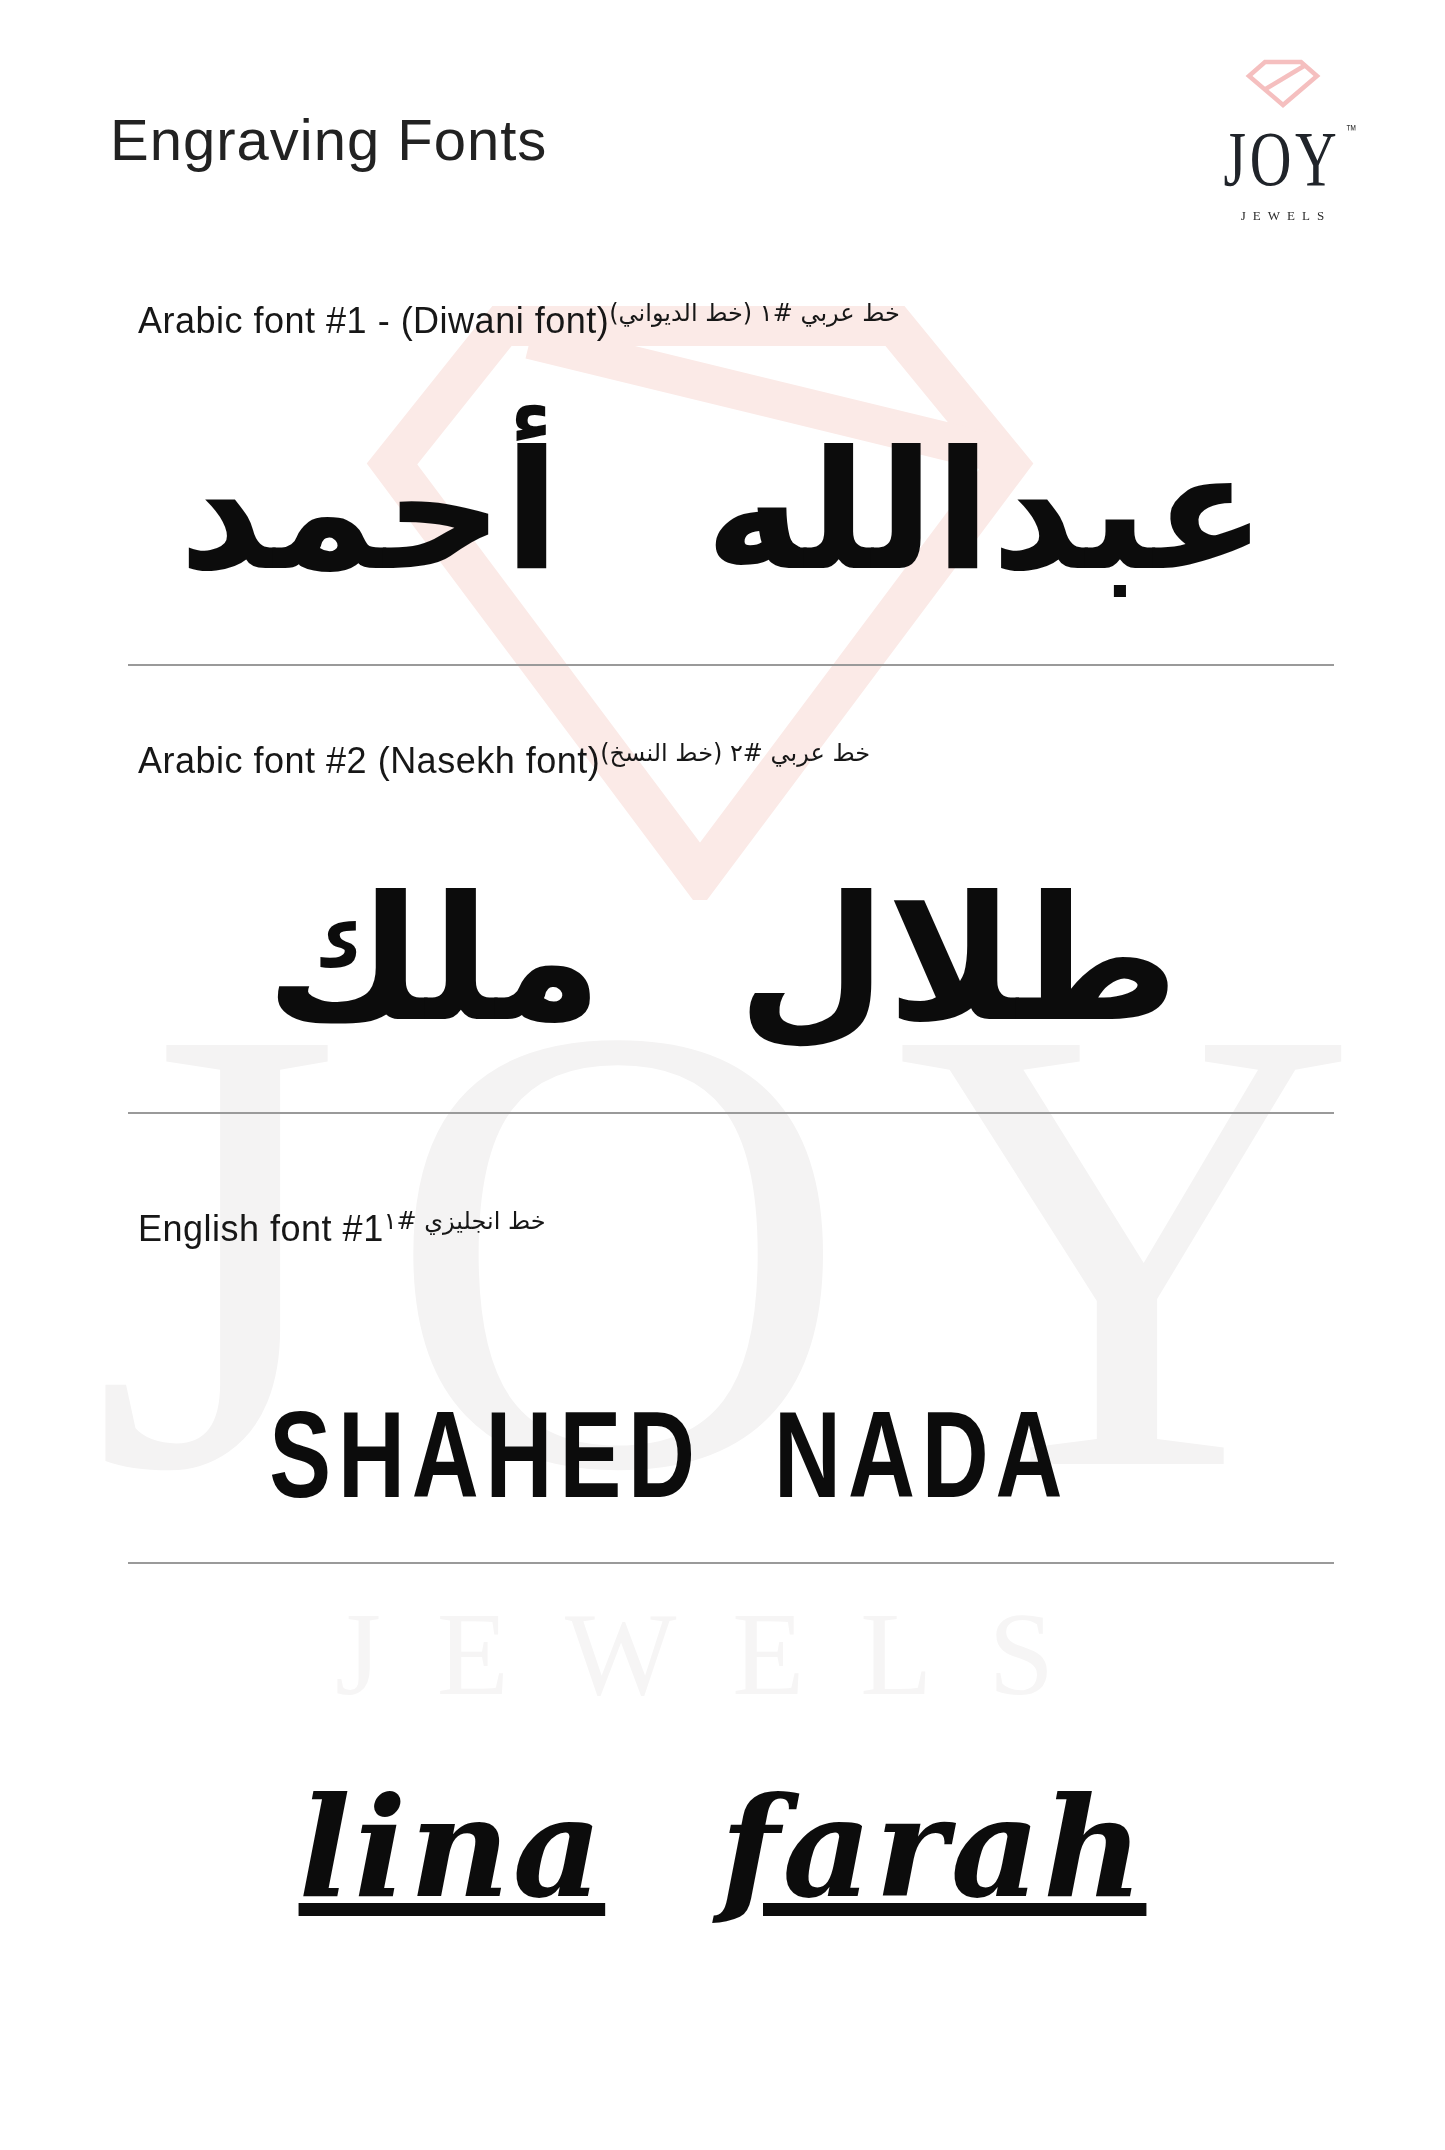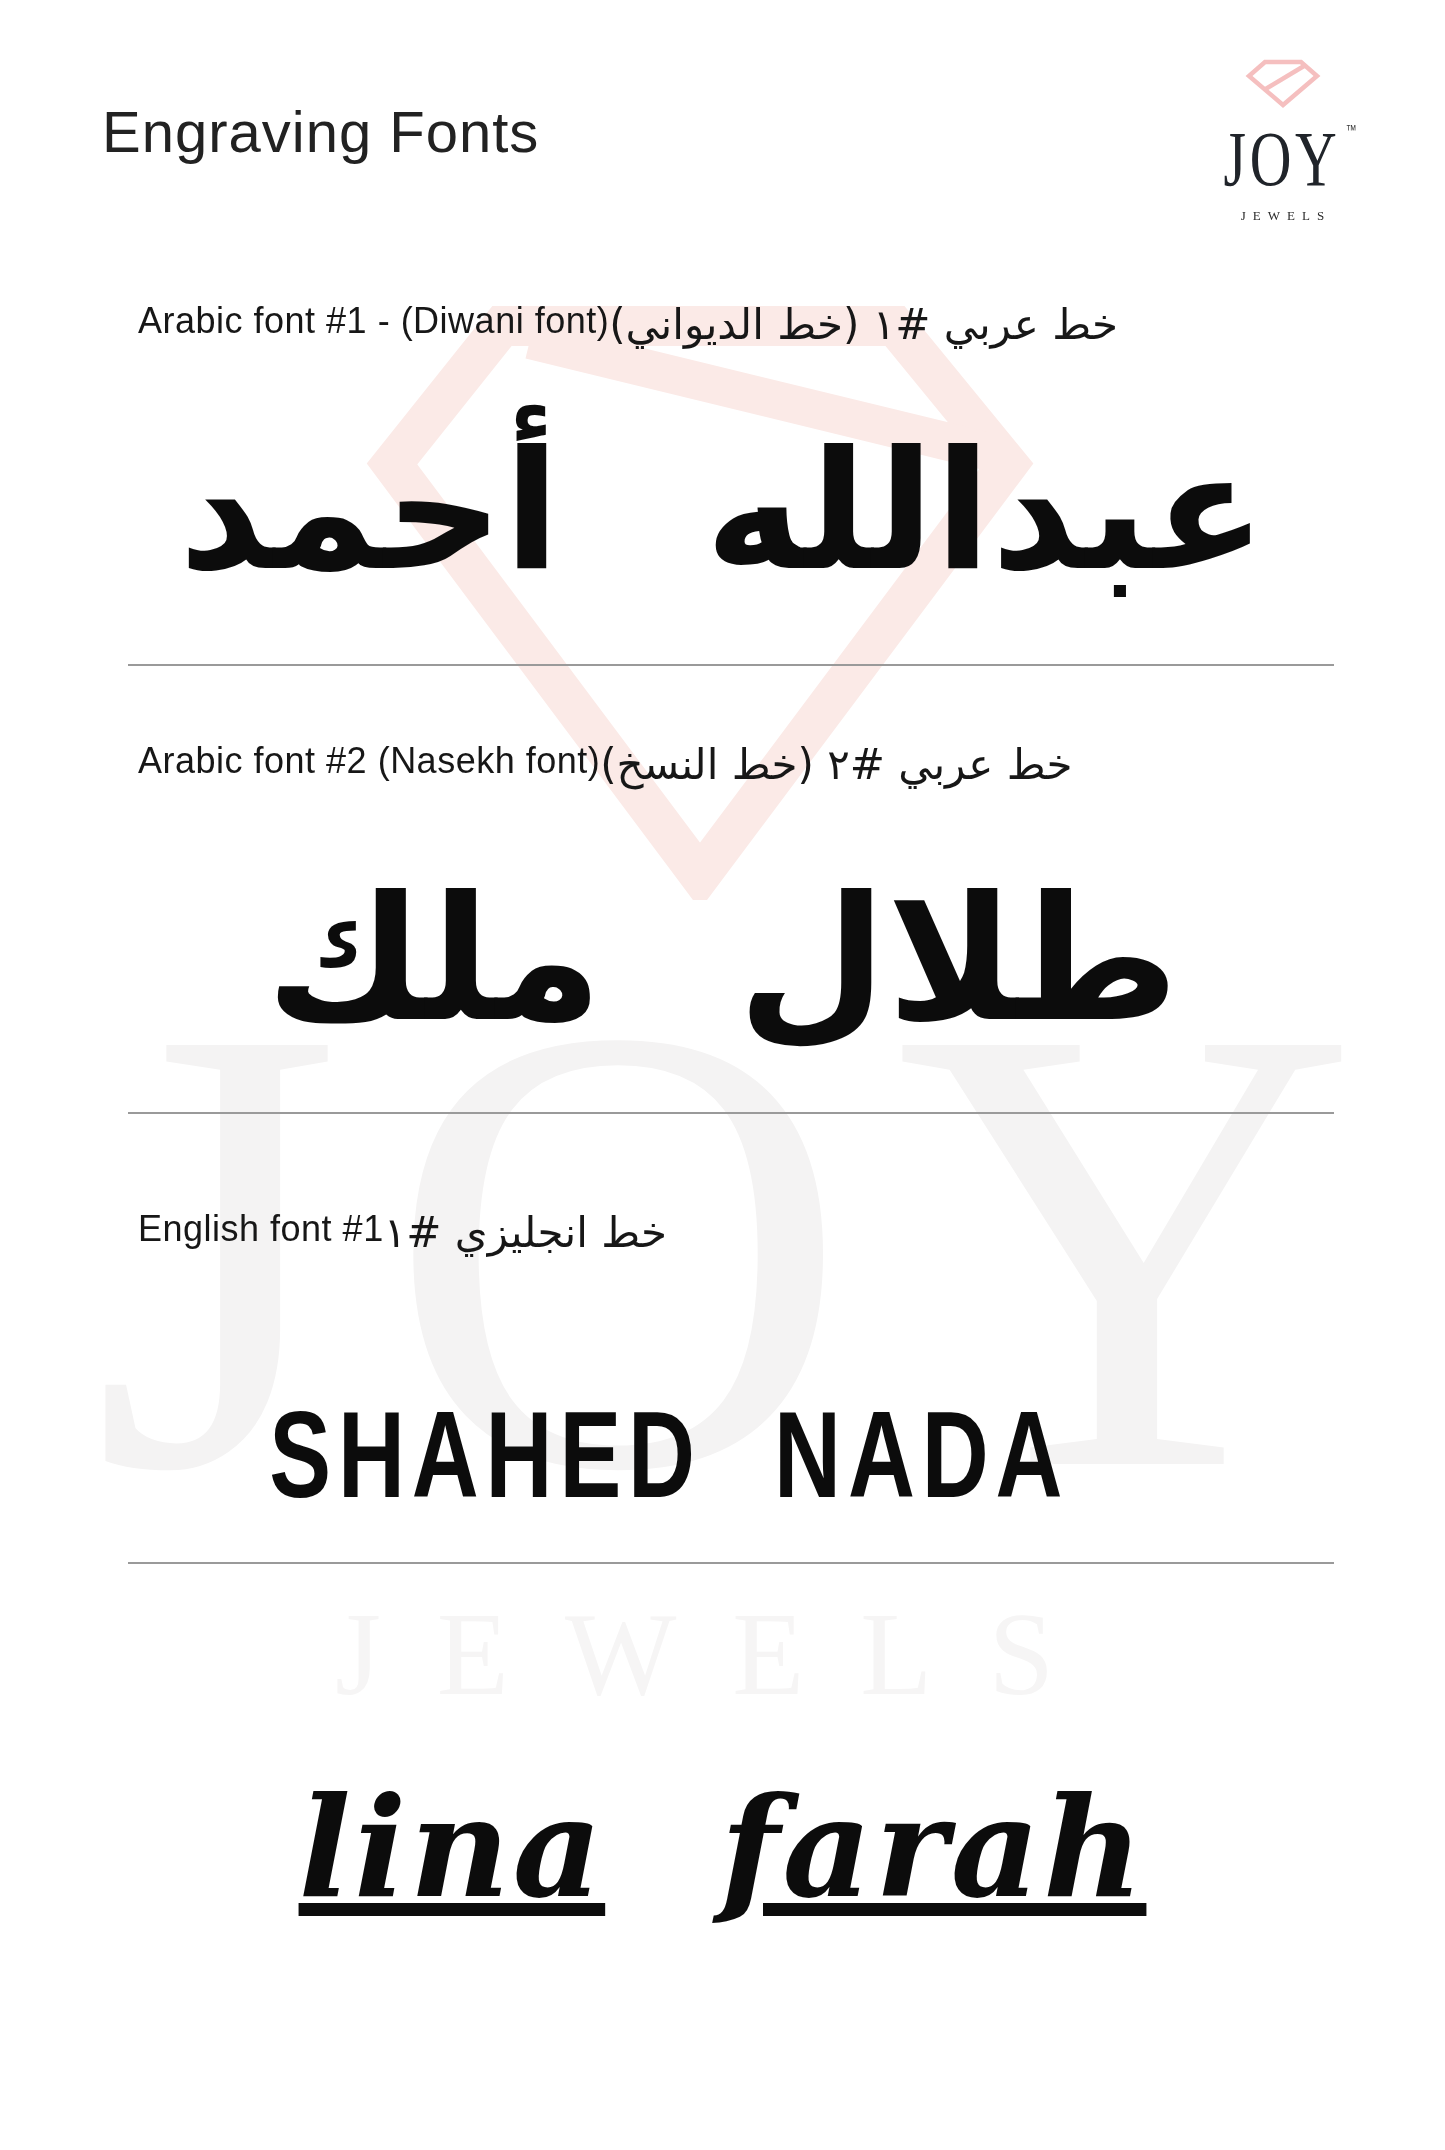--- a/index.html
+++ b/index.html
@@ -22,21 +22,21 @@
   .wm-jewels{
     position:absolute;left:0;top:1596px;width:100%;z-index:0;
     text-align:center;
     font-family:"Liberation Serif", serif;
     font-size:118px;line-height:1;letter-spacing:56px;
     color:#f6f5f5;white-space:nowrap;
   }
   
   .title{
     position:absolute;left:102px;top:98px;z-index:2;
-    margin:0;font-size:58px;font-weight:400;letter-spacing:1px;
+    margin:8px;font-size:58px;font-weight:400;letter-spacing:1px;
     color:#222222;
   }
   .logo{
     position:absolute;left:1180px;top:58px;width:205px;z-index:2;
     display:flex;flex-direction:column;align-items:center;
   }
   .logo-diamond{display:block;}
   .brand-row{
     margin-top:12px;position:relative;
     font-family:"Liberation Serif", serif;
@@ -73,21 +73,21 @@
   .labels-1{top:298px;}
   .labels-2{top:738px;}
   .labels-3{top:1206px;}
   .labels-4{top:1652px;}
   .label-en{
     font-size:36px;line-height:1.25;color:#171717;letter-spacing:0.5px;
     font-weight:400;
   }
   .label-ar{
     direction:rtl;
-    font-size:42px;line-height:1.3;color:#171717;
+    font-size:24px;line-height:1.3;color:#171717;
     font-family:"DejaVu Sans", sans-serif;
     text-align:right;
   }
   .sample{
     position:absolute;left:0;width:100%;z-index:2;
     display:flex;justify-content:center;align-items:flex-start;
     color:#0c0c0c;white-space:nowrap;
   }
   .sample-1{
     top:408px;gap:145px;

